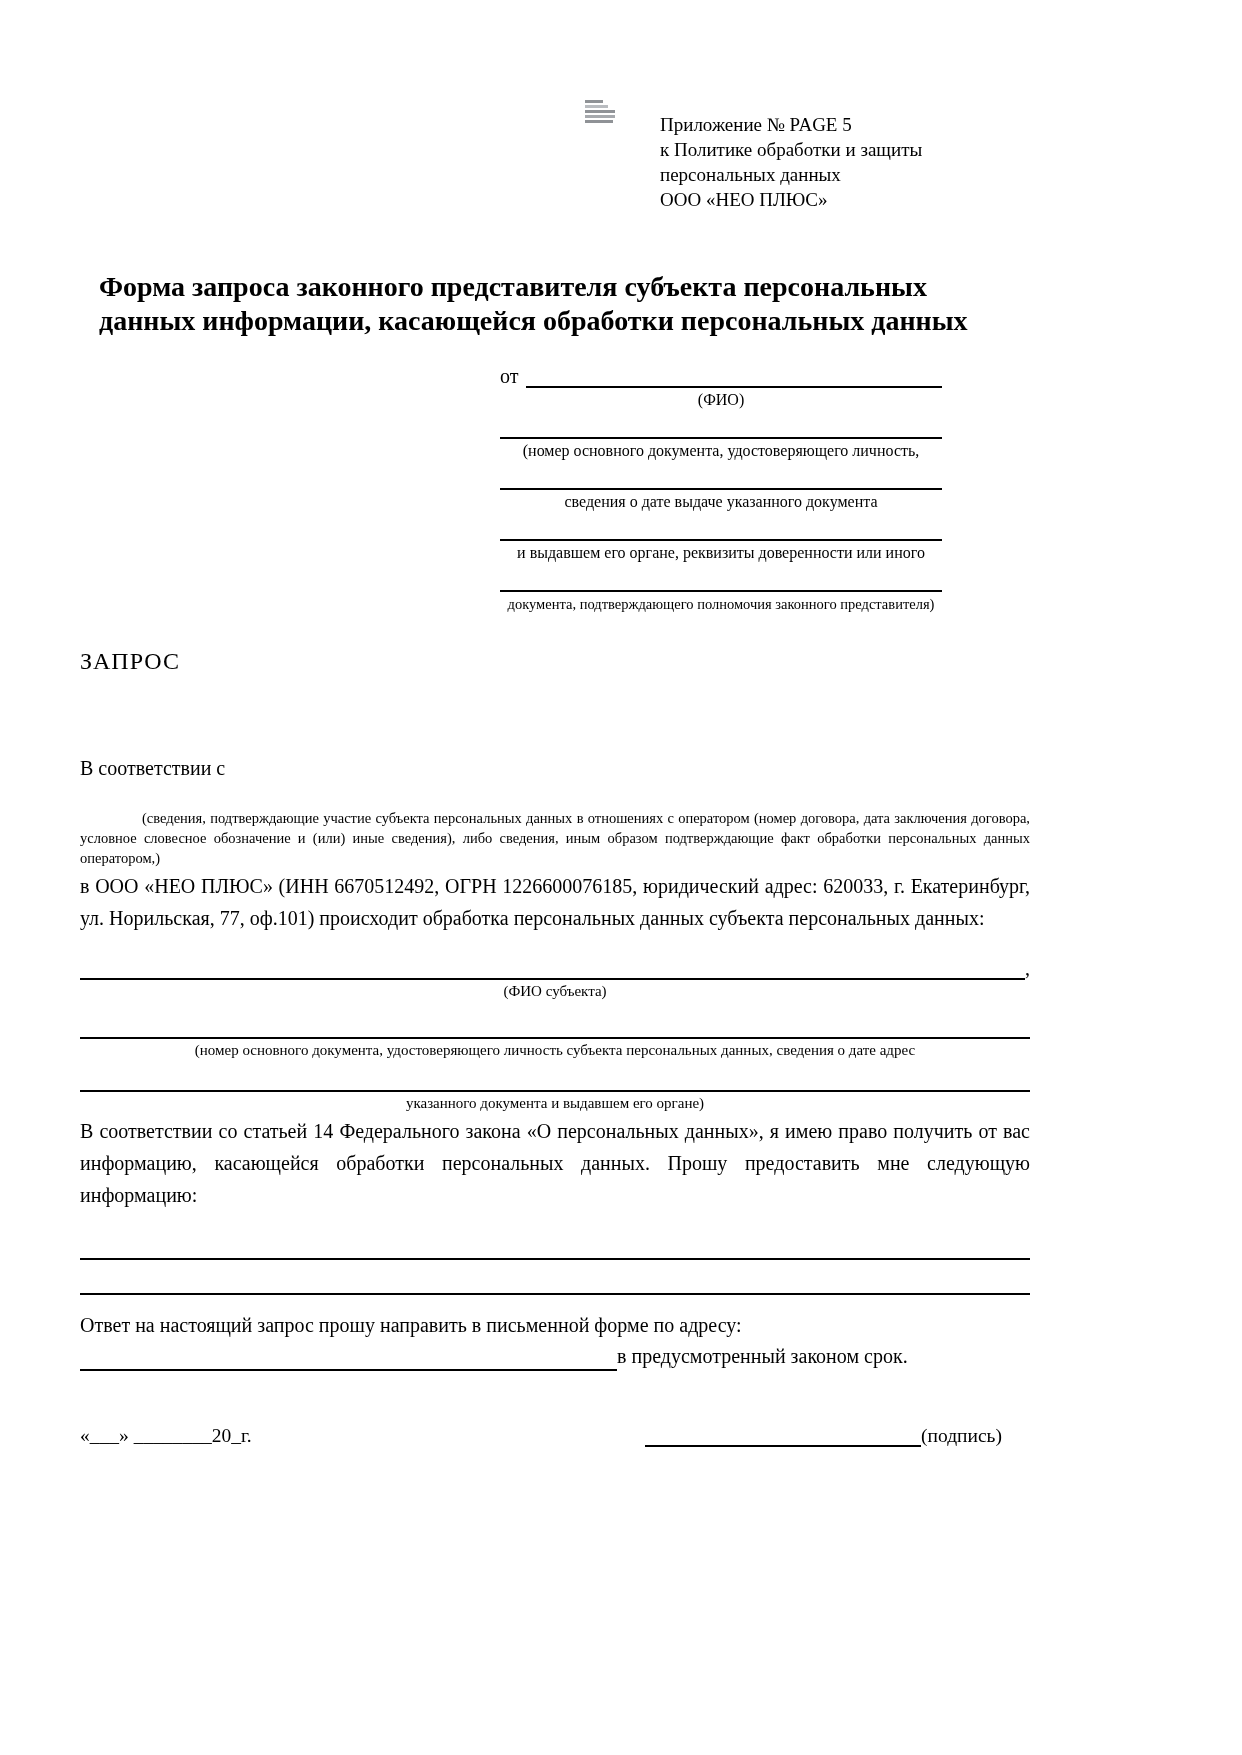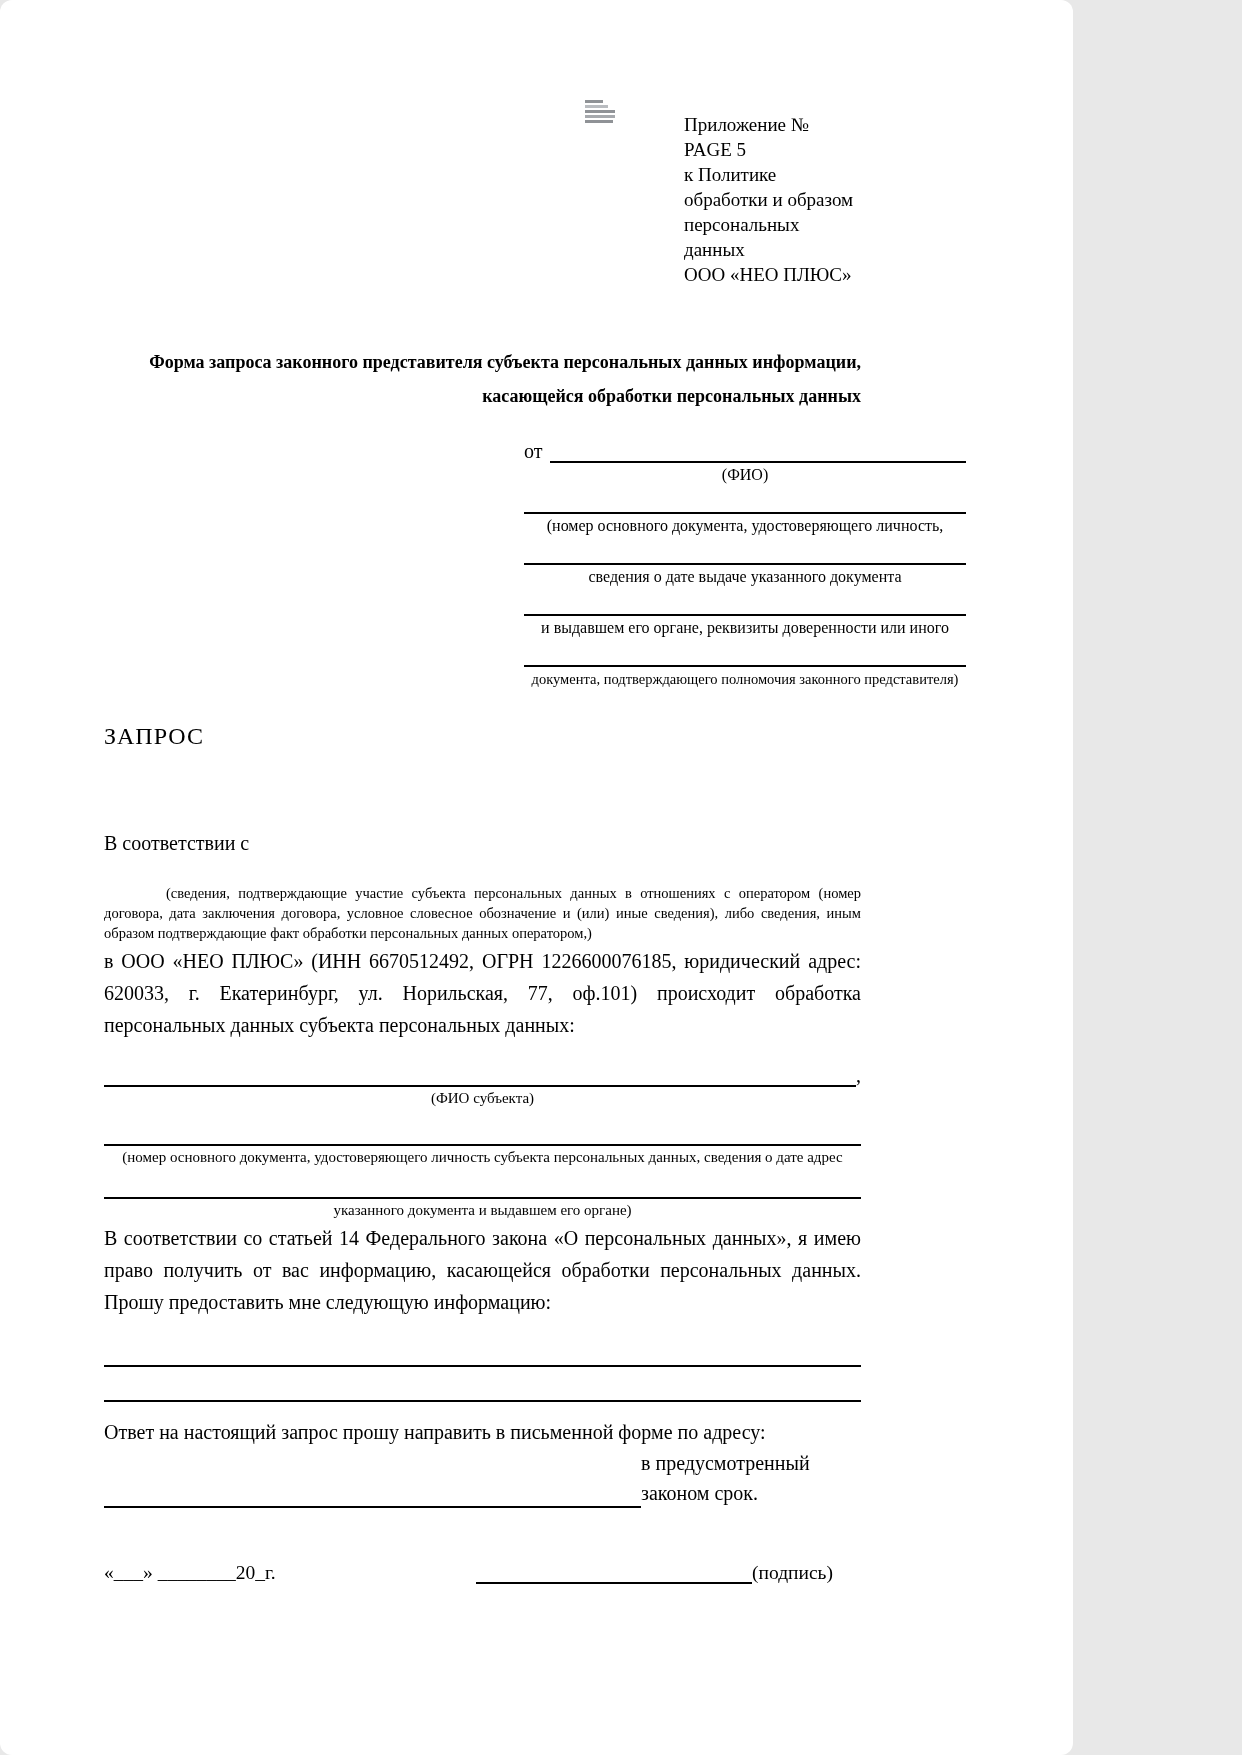--- a/index.html
+++ b/index.html
@@ -1,39 +1,38 @@
 <!DOCTYPE html>
 <html><head>
 <meta charset="utf-8">
 <style>
   html,body{margin:0;padding:0;background:#e8e8e8;}
   .page{
     position:relative;
-    width:1073px;height:1755px;
+    width:1242px;height:1755px;
     background:#ffffff;
     font-family:"Liberation Serif","DejaVu Serif",serif;
     color:#000;
     box-sizing:border-box;
-    padding:112px 212px 0 104px;
+    padding:112px 212px 0 80px;
     overflow:hidden;
-    border-radius:12px;
   }
   
   .obj-icon{position:absolute;left:585px;top:100px;width:30px;height:26px;}
   .obj-icon .bar{background:#8f9296;height:3px;margin-bottom:2px;}
   .obj-icon .b1{width:60%;}
   .obj-icon .b2{width:78%;background:#b9bcc0;}
   .obj-icon .b3{width:100%;}
   .obj-icon .b4{width:100%;background:#a6a9ad;}
   .obj-icon .b5{width:92%;}
 
   .hdr{margin-left:580px;font-size:19px;line-height:25px;}
   .doc-title{
-    margin-top:58px;text-align:right;font-weight:bold;
-    font-size:18px;line-height:34px;margin-left:19px;
+    margin-top:58px;text-align:left;font-weight:bold;
+    font-size:28px;line-height:34px;margin-left:19px;
   }
 
   .addr{margin-left:420px;width:442px;margin-top:24px;}
   .addr-to{font-size:20px;line-height:28px;}
   .from-row{display:flex;align-items:flex-end;margin-top:20px;font-size:20px;}
   .from-row .lbl{flex:0 0 auto;padding-right:8px;}
   .grow-line{flex:1 1 auto;border-bottom:2px solid #000;height:24px;}
   .addr-caption{text-align:center;font-size:16px;line-height:20px;padding-top:2px;}
   .addr-caption.small{font-size:14.5px;}
   .addr-line{border-bottom:2px solid #000;height:27px;margin-top:0;}
@@ -75,21 +74,21 @@
   <div class="obj-icon">
     <div class="bar b1"></div>
       <div class="bar b2"></div>
       <div class="bar b3"></div>
       <div class="bar b4"></div>
       <div class="bar b5"></div>
   </div>
 
   <div class="hdr">
     <div>Приложение №  PAGE 5</div>
-    <div>к Политике обработки и образом</div>
+    <div>к Политике обработки и защиты</div>
     <div>персональных данных</div>
     <div>ООО «НЕО ПЛЮС»</div>
   </div>
 
   <div class="doc-title">Форма запроса законного представителя субъекта персональных данных информации, касающейся обработки персональных данных</div>
 
   <div class="addr">
     <div class="from-row">
       <span class="lbl">от</span>
       <span class="grow-line"></span>

